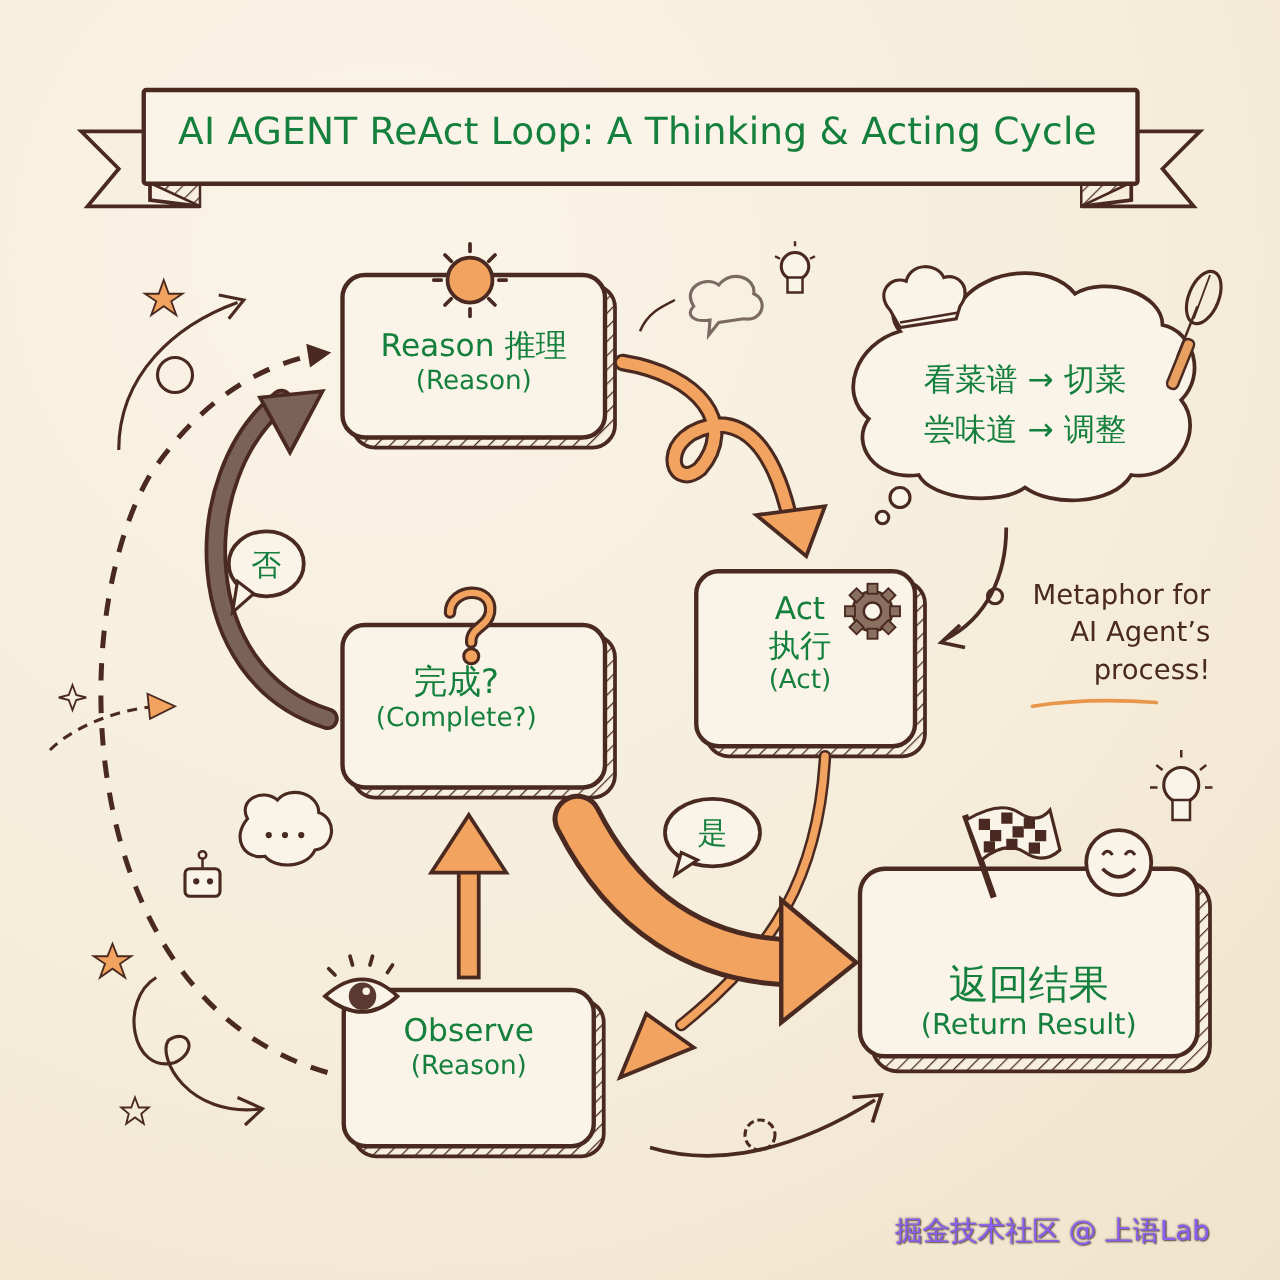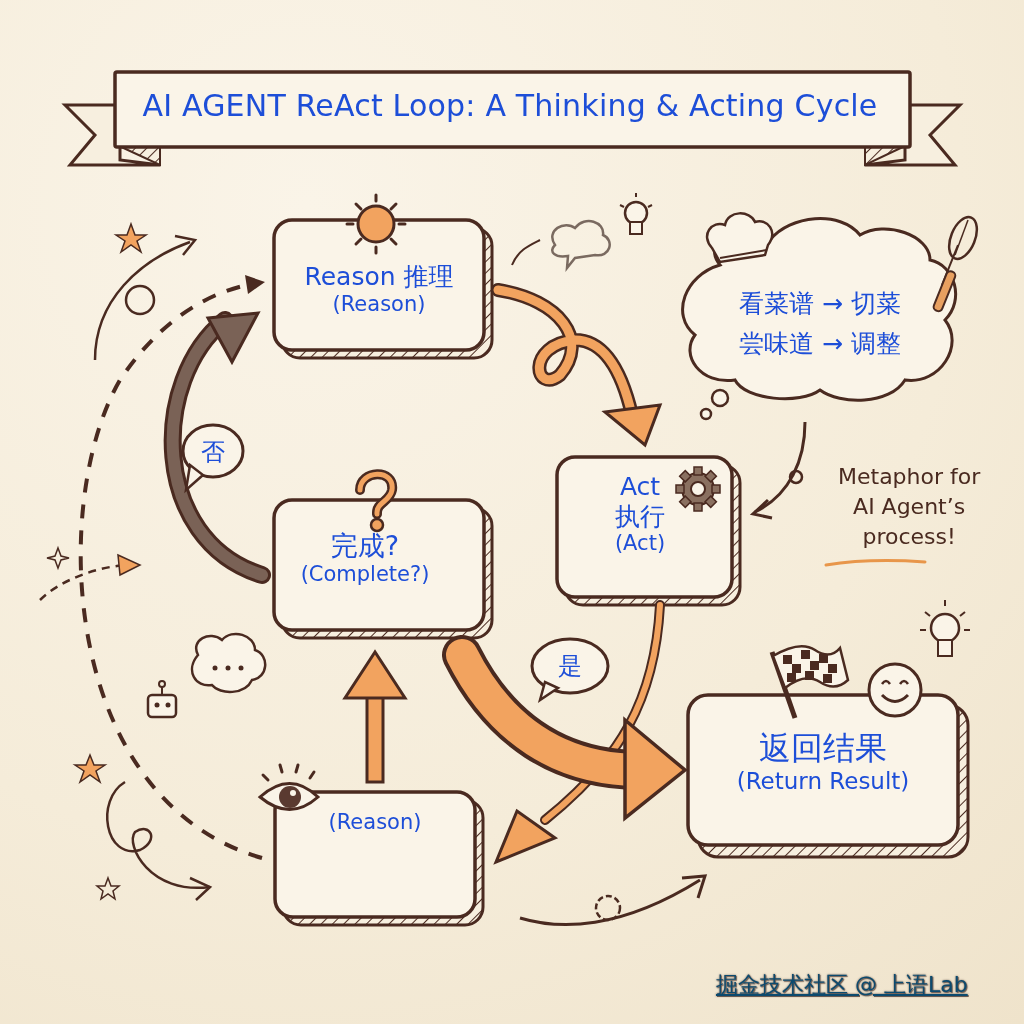--- a/index.html
+++ b/index.html
@@ -4,30 +4,30 @@
 <style>
   html, body { margin:0; padding:0; }
   body {
     width:1024px; height:1024px; overflow:hidden; position:relative;
     background:#f7efdf;
     background-image: radial-gradient(circle at 30% 20%, #faf4e8 0%, #f5ecd9 60%, #efe3cb 100%);
     font-family:"DejaVu Sans", "Liberation Sans", sans-serif;
     color:#4a2a20;
   }
   svg.art { position:absolute; left:0; top:0; width:1024px; height:1024px; }
-  .txt { position:absolute; text-align:center; color:#1d4ed8; white-space:nowrap; }
+  .txt { position:absolute; text-align:center; color:#15803d; white-space:nowrap; }
   .title { left:120px; top:88px; width:780px; font-size:30px; letter-spacing:0.2px; }
   .node-line { display:block; line-height:1.18; }
   .big { font-size:27px; }
   .med { font-size:25px; }
   .sm { font-size:21px; }
   .bubble-char { font-size:24px; }
   .cloud-line { display:block; font-size:25px; line-height:40px; }
-  .note { position:absolute; left:826px; top:462px; font-size:22px; line-height:30px; color:#4a2a20; text-align:center;margin-left:12px; }
-  .watermark { position:absolute; left:716px; top:970px; font-size:22px; color:#0c4a6e; text-shadow: 0 0 2px #6b5a50, 1px 1px 1px #6b5a50; text-decoration: underline; }
+  .note { position:absolute; left:826px; top:462px; font-size:22px; line-height:30px; color:#4a2a20; text-align:right; }
+  .watermark { position:absolute; left:716px; top:970px; font-size:22px; color:#8b5cf6; text-shadow: 0 0 2px #6b5a50, 1px 1px 1px #6b5a50; }
 </style>
 </head>
 <body>
 
 <svg class="art" viewBox="0 0 1024 1024" xmlns="http://www.w3.org/2000/svg">
   <defs>
     <pattern id="hatch" width="8" height="8" patternUnits="userSpaceOnUse" patternTransform="rotate(45)">
       <rect width="8" height="8" fill="#f7efdf"></rect>
       <line x1="0" y1="0" x2="0" y2="8" stroke="#4a2a20" stroke-width="2"></line>
     </pattern>
@@ -278,25 +278,26 @@
   <span class="node-line med">执行</span>
   <span class="node-line sm">(Act)</span>
 </div>
 
 <div class="txt" style="left:274px; top:530px; width:182px;">
   <span class="node-line big">完成?</span>
   <span class="node-line sm">(Complete?)</span>
 </div>
 
 <div class="txt" style="left:275px; top:810px; width:200px;">
+  <span class="node-line med">Observe</span>
   <span class="node-line sm">(Reason)</span>
 </div>
 
 <div class="txt" style="left:688px; top:730px; width:270px;">
-  <span class="node-line" style="font-size:32px;">返回结果</span>
+  <span class="node-line" style="font-size:32px;margin-top:39px;">返回结果</span>
   <span class="node-line" style="font-size:23px;">(Return Result)</span>
 </div>
 
 <div class="txt bubble-char" style="left:183px; top:436px; width:60px;">否</div>
 <div class="txt bubble-char" style="left:532px; top:650px; width:76px;">是</div>
 
 <div class="txt" style="left:700px; top:284px; width:240px;">
   <span class="cloud-line">看菜谱 → 切菜</span>
   <span class="cloud-line">尝味道 → 调整</span>
 </div>

